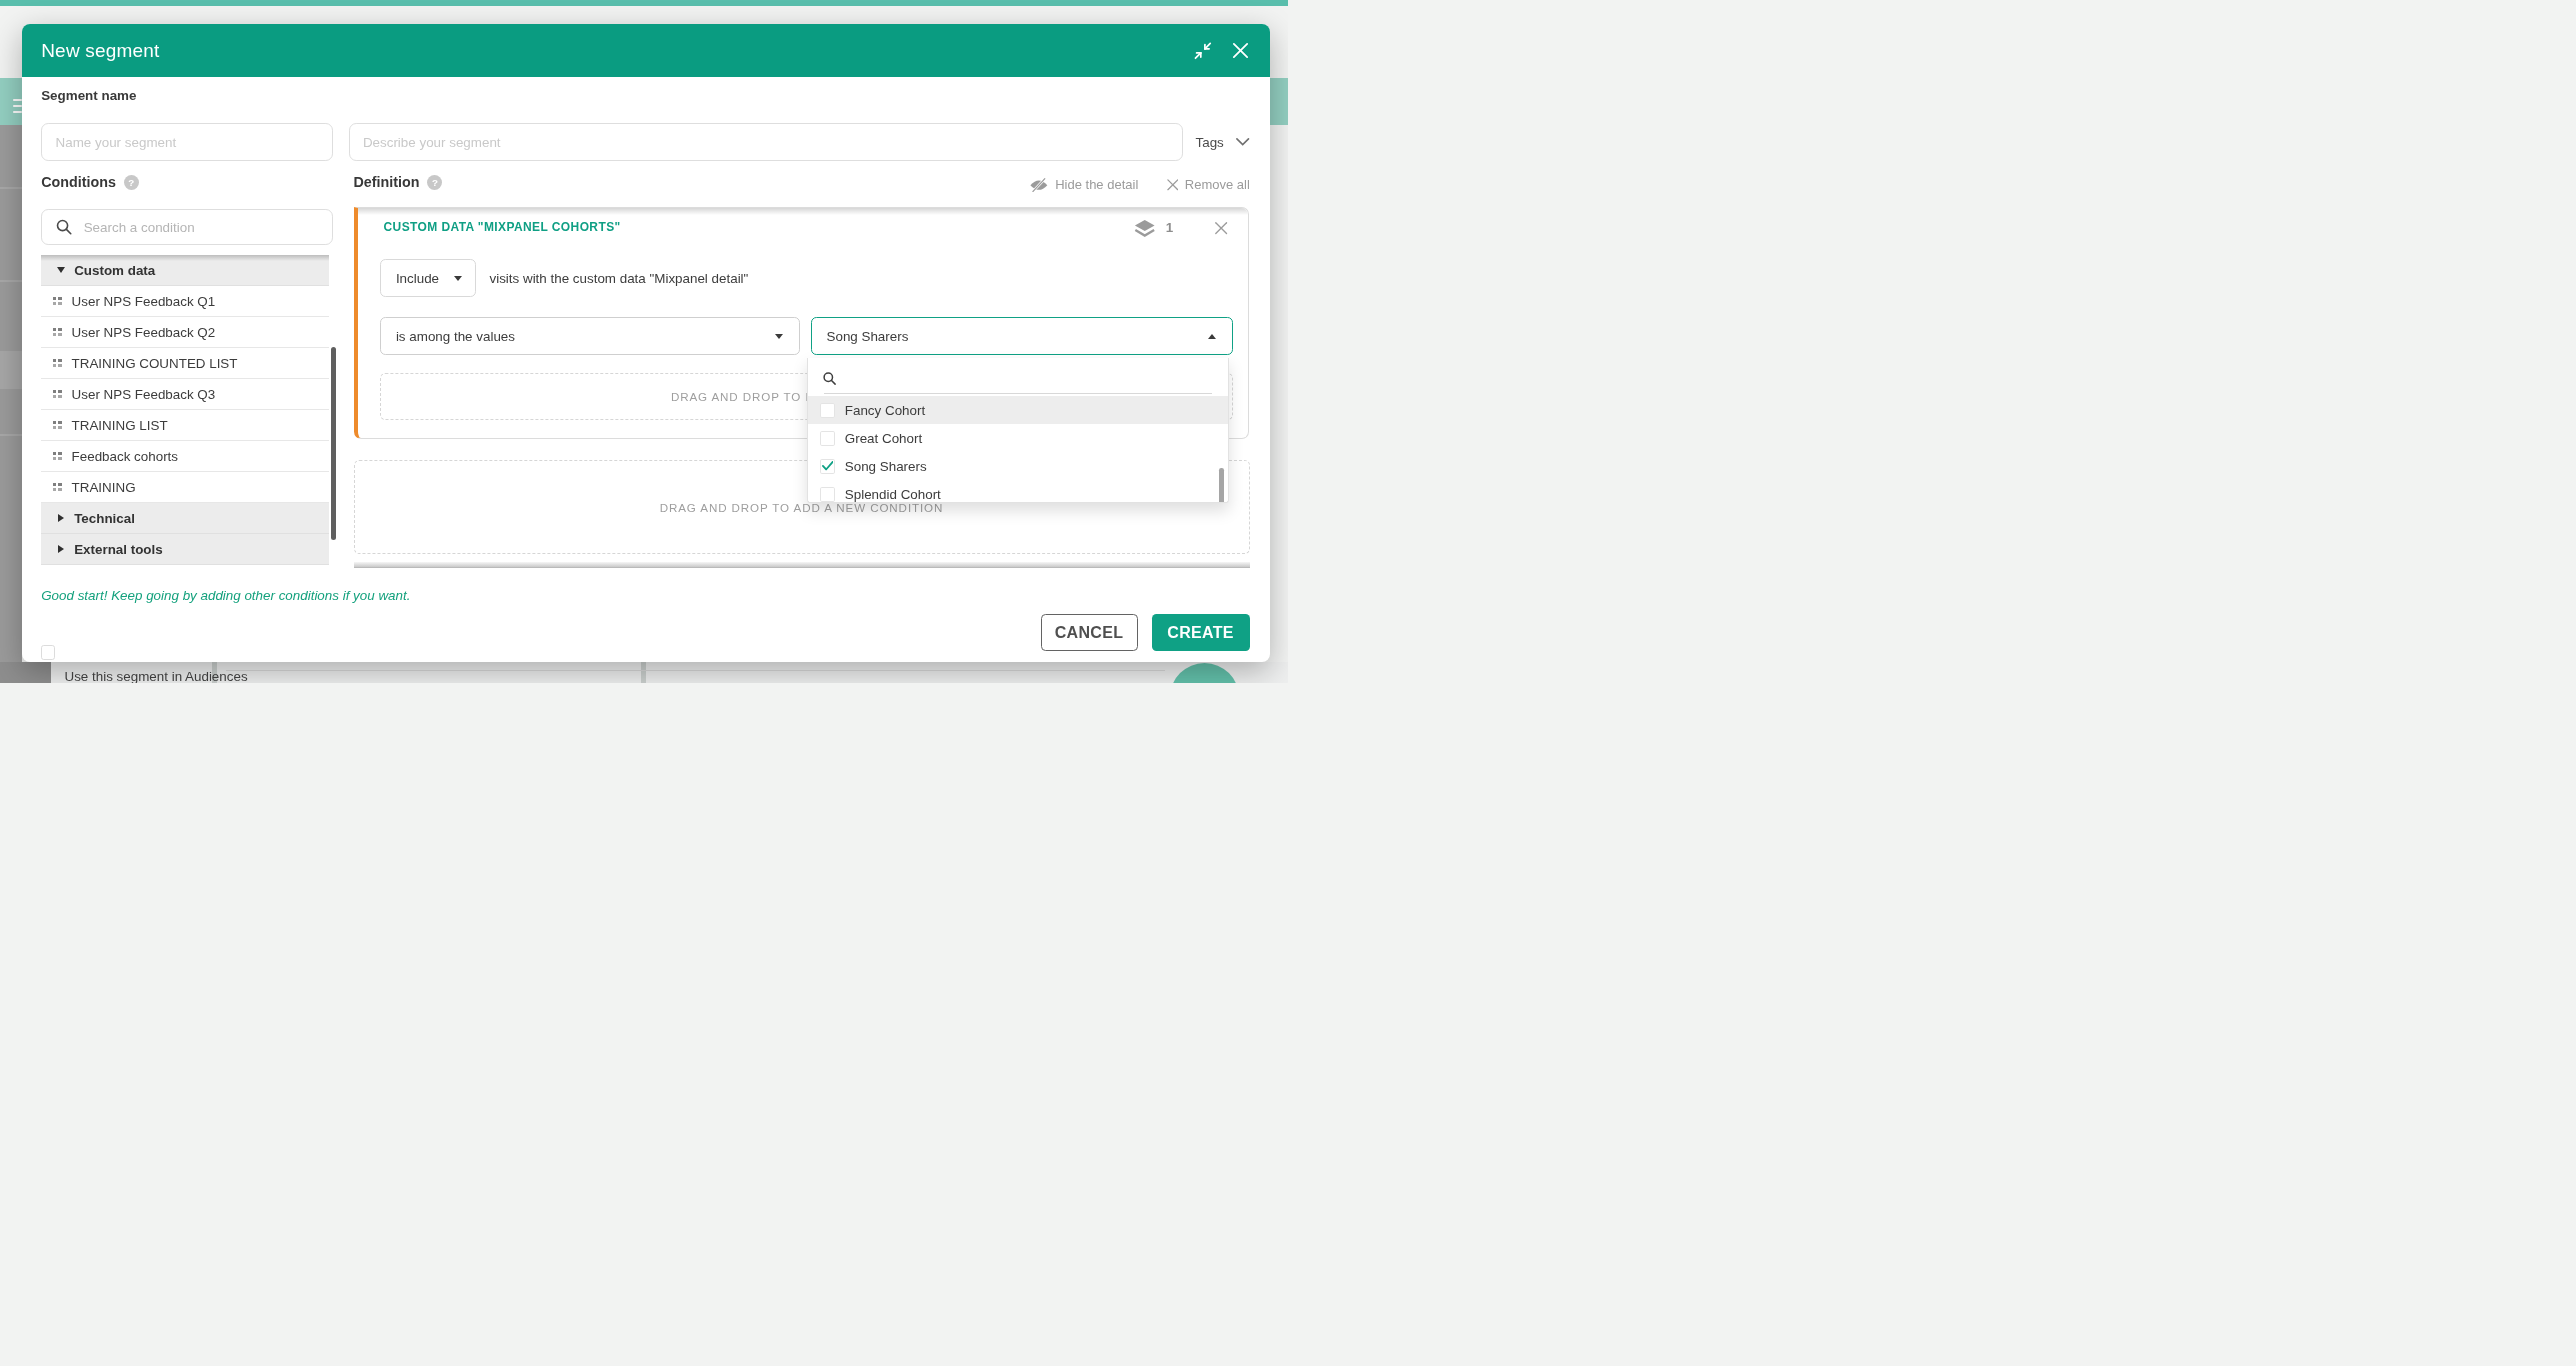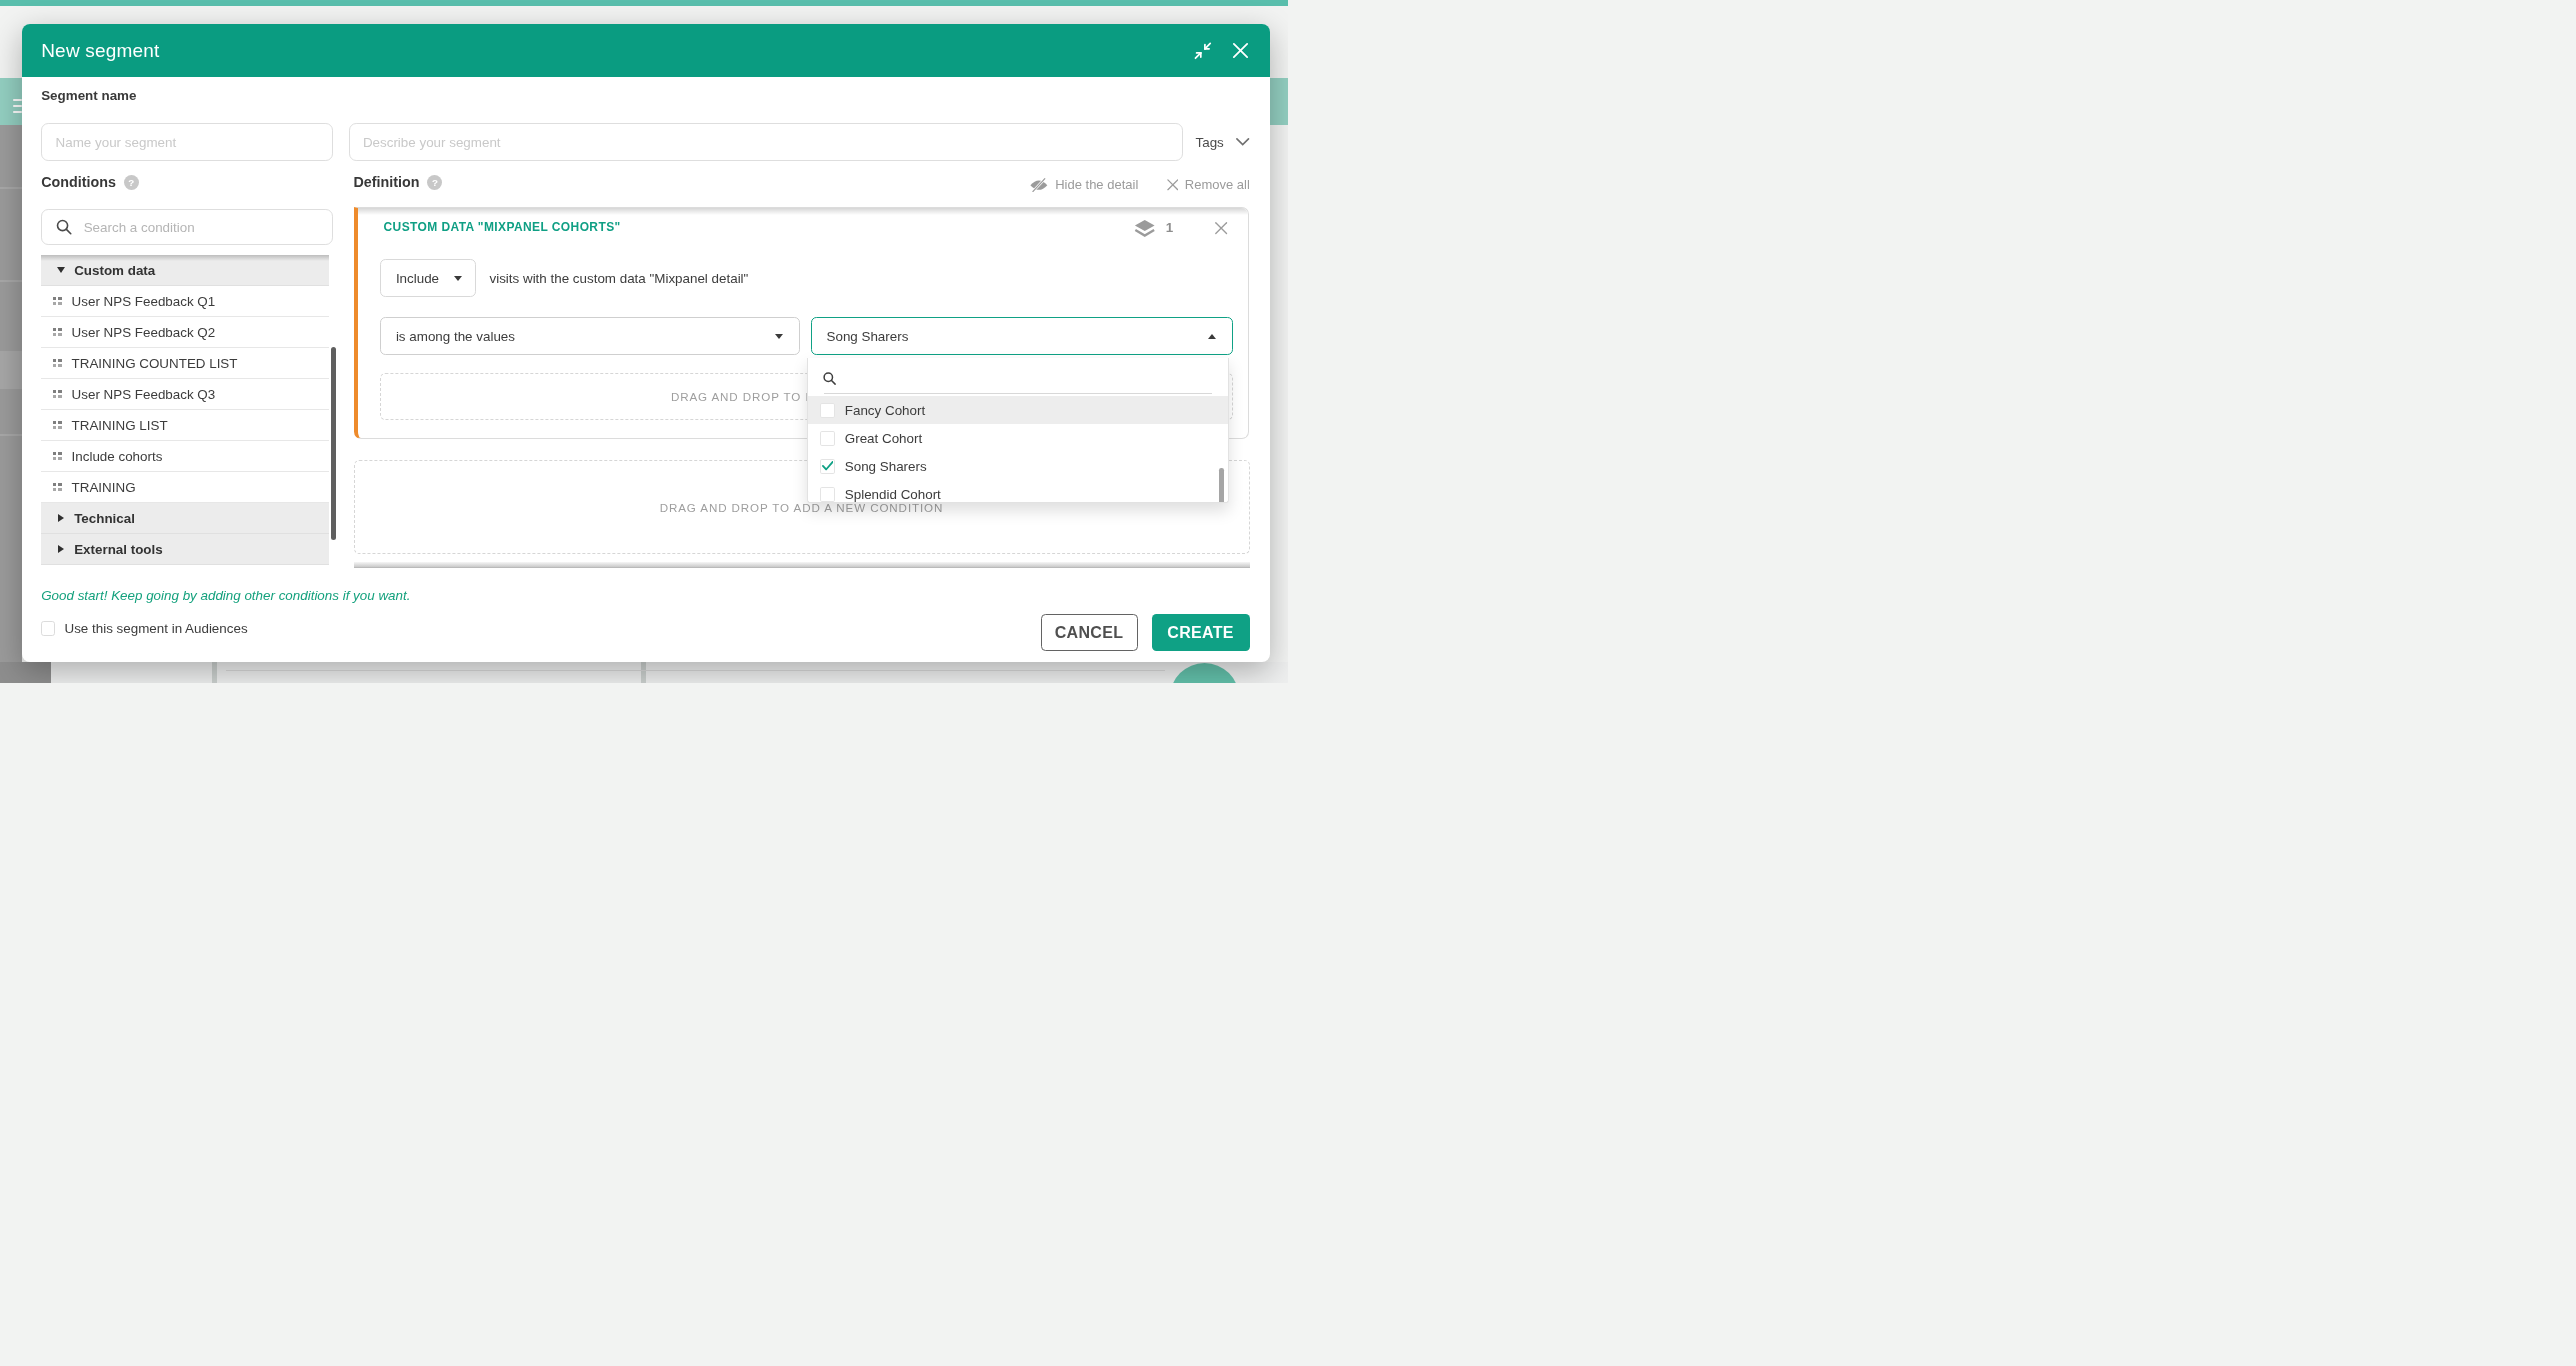--- a/index.html
+++ b/index.html
@@ -98,21 +98,21 @@
   .dd-option{position:absolute;left:0;width:100%;height:28px;display:flex;align-items:center;cursor:pointer;}
   .dd-option.highlight{background:#ededed;}
   .dd-check{margin-left:12.5px;width:15px;height:15px;box-sizing:border-box;border:1.3px solid #e4e4e4;border-radius:1.8px;
     background:#fff;display:flex;align-items:center;justify-content:center;}
   .dd-label{margin-left:9.8px;font-size:13.4px;color:#3c3c3c;}
   .dd-scrollbar{position:absolute;right:3.6px;top:110px;width:4.5px;height:44px;background:#a5a5a5;border-radius:2.2px;}
   
   .hint-text{left:19.7px;top:564px;font-size:13.4px;font-style:italic;color:#14a17d;}
   .aud-row{left:19.7px;top:597px;display:flex;align-items:center;gap:9px;cursor:pointer;}
   .aud-check{width:14.3px;height:14.3px;box-sizing:border-box;border:1.3px solid #dcdcdc;border-radius:2.7px;background:#fff;}
-  .aud-label{font-size:13.4px;color:#3c3c3c;}
+  .aud-label{font-size:13.4px;color:#3c3c3c;margin-top:48px;}
   .btn{position:absolute;top:590px;height:37px;border-radius:4.5px;display:flex;align-items:center;justify-content:center;
     font-size:16px;font-weight:bold;cursor:pointer;box-sizing:border-box;letter-spacing:0.3px;}
   .btn-cancel{left:1019px;width:97px;background:#fff;border:1.8px solid #636363;color:#4f4f4f;}
   .btn-create{left:1130px;width:98px;background:#0fa185;border:none;color:#fff;}
 </style>
 </head>
 <body>
 
 <div class="abs bg-top-strip"></div>
 <div class="abs bg-teal-band"></div>
@@ -257,21 +257,21 @@
         </span>
       <span class="item-label">TRAINING LIST</span>
     </div>
     <div class="cond-row">
       <span class="drag-handle">
           <i></i>
           <i></i>
           <i></i>
           <i></i>
         </span>
-      <span class="item-label">Include cohorts</span>
+      <span class="item-label">Feedback cohorts</span>
     </div>
     <div class="cond-row">
       <span class="drag-handle">
           <i></i>
           <i></i>
           <i></i>
           <i></i>
         </span>
       <span class="item-label">TRAINING</span>
     </div>

